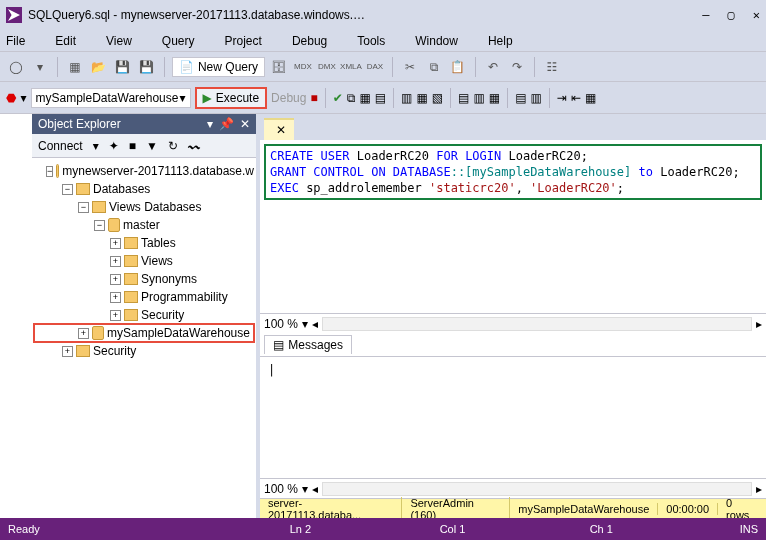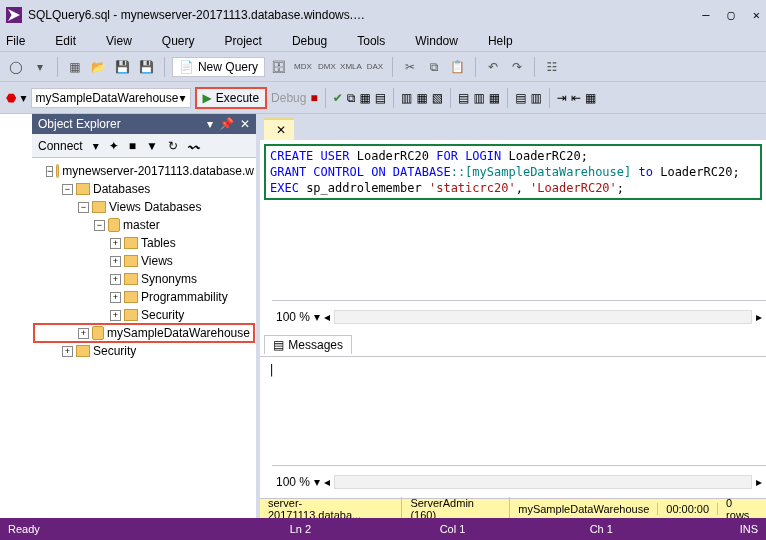--- a/index.html
+++ b/index.html
@@ -35,21 +35,21 @@
   .trow .dbicon { width: 12px; height: 14px; background: linear-gradient(#f6c96b,#f6c96b); border-radius: 2px; border:1px solid #c79a3a;}
   .ind1 { padding-left: 12px; } .ind2 { padding-left: 28px; } .ind3 { padding-left: 44px; } .ind4 { padding-left: 60px; } .ind5 { padding-left: 76px; }
   .hl { outline: 2px solid #e74c3c; outline-offset: -1px; }
   .editor { flex: 1; display: flex; flex-direction: column; background: #fff; }
   .tabrow { background: #d6dbe9; height: 26px; display: flex; align-items: flex-end; padding: 0 4px; }
   .tab { background: #fff6c8; border-top: 2px solid #e8d98a; padding: 3px 8px; display: flex; align-items: center; gap: 4px; }
   .tab .x { margin-left: 4px; }
   .codebox { border: 2px solid #15803d; margin: 4px; padding: 2px 4px; font-family: Consolas, monospace; font-size: 12px; line-height: 16px; white-space: pre; }
   .kw { color: #0000ff; } .str { color: #a31515; } .tealtxt { color: #008080; }
   .codefill { flex: 1; }
-  .zoomrow { border-top: 1px solid #c5c5d0; height: 20px; display: flex; align-items: center; padding: 16px 4px; gap: 4px; margin-left: 12px; }
+  .zoomrow { border-top: 1px solid #c5c5d0; height: 20px; display: flex; align-items: center; padding: 3px 4px; gap: 4px; }
   .zoomrow .sb { flex: 1; height: 14px; background: #f2f2f2; border: 1px solid #ddd; }
   .msgtab { border-bottom: 1px solid #c5c5d0; height: 24px; display: flex; align-items: center; padding: 0 4px; }
   .msgtab .mtab { background: #fff; border: 1px solid #c5c5d0; border-bottom: none; padding: 2px 8px; display: flex; align-items: center; gap: 4px; }
   .msgarea { flex: 1; padding: 6px 8px; font-family: Consolas, monospace; }
   .statusbar2 { background: #fff6a8; height: 20px; display: flex; align-items: center; border-top: 1px solid #c5c5d0; font-size: 11px; }
   .statusbar2 span { padding: 0 8px; border-right: 1px solid #d4c86a; }
   .statusbar { background: #68217a; color: #fff; height: 22px; display: flex; align-items: center; padding: 0 8px; font-size: 11px; }
   .statusbar .sp { width: 150px; }
 </style>
 </head>

